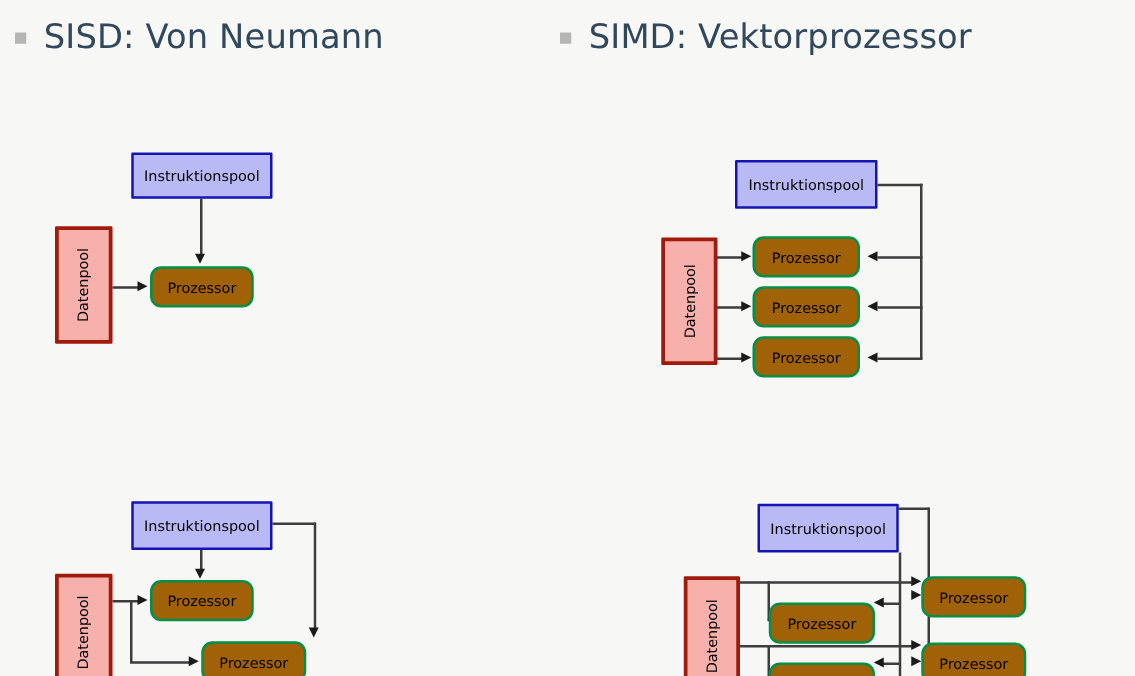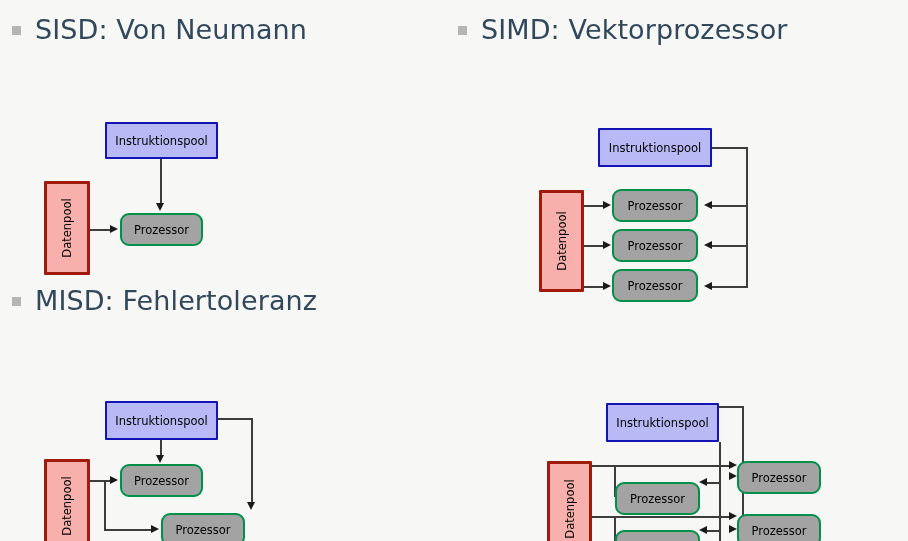--- a/index.html
+++ b/index.html
@@ -19,21 +19,21 @@
     width: 908px;
     height: 541px;
     border-radius: 22px;
   }
   .quadrant {
     position: absolute;
     width: 454px;
     height: 270px;
   }
   .q-tl { left: 0px;   top: 0px; }
-  .q-tr { left: 446px; top: 0px; }
+  .q-tr { left: 436px; top: 0px; }
   .q-bl { left: 0px;   top: 271px; }
   .q-br { left: 454px; top: 271px; }
 
   .heading {
     position: absolute;
     left: 12px;
     top: 16px;
     display: flex;
     align-items: center;
     gap: 14px;
@@ -84,21 +84,21 @@
     background: #f7b0ab;
     border: 3px solid #a01b0b;
     border-radius: 1px;
   }
   .box-data .vtext {
     transform: rotate(-90deg);
     white-space: nowrap;
     font-size: 11.5px;
   }
   .box-proc {
-    background: #a3a3a3;
+    background: #a16207;
     border: 2.5px solid #009048;
     border-radius: 9px;
   }
 
   
   .line-h, .line-v {
     position: absolute;
     background: #3d3d3d;
     z-index: 1;
   }
@@ -203,24 +203,20 @@
       <div class="box box-proc" style="left:166px; top:192px; width:86px; height:33px;">
         <span>Prozessor</span>
       </div>
       <div class="box box-proc" style="left:166px; top:232px; width:86px; height:33px;">
         <span>Prozessor</span>
       </div>
     </div>
   </div>
 
   <div class="quadrant q-bl">
-    <div class="heading">
-      <span class="bullet"></span>
-      <span class="heading-text">MISD: Fehlertoleranz</span>
-    </div>
 
     <div class="diagram">
 
       <div class="line-v" style="left:160px; top:132px; height:16px;"></div>
       <div class="arrow arrow-d" style="left:156px; top:147px;"></div>
 
       <div class="line-h" style="left:218px; top:110px; width:34px;"></div>
       <div class="line-v" style="left:251px; top:110px; height:85px;"></div>
       <div class="arrow arrow-d" style="left:247px; top:194px;"></div>
 

